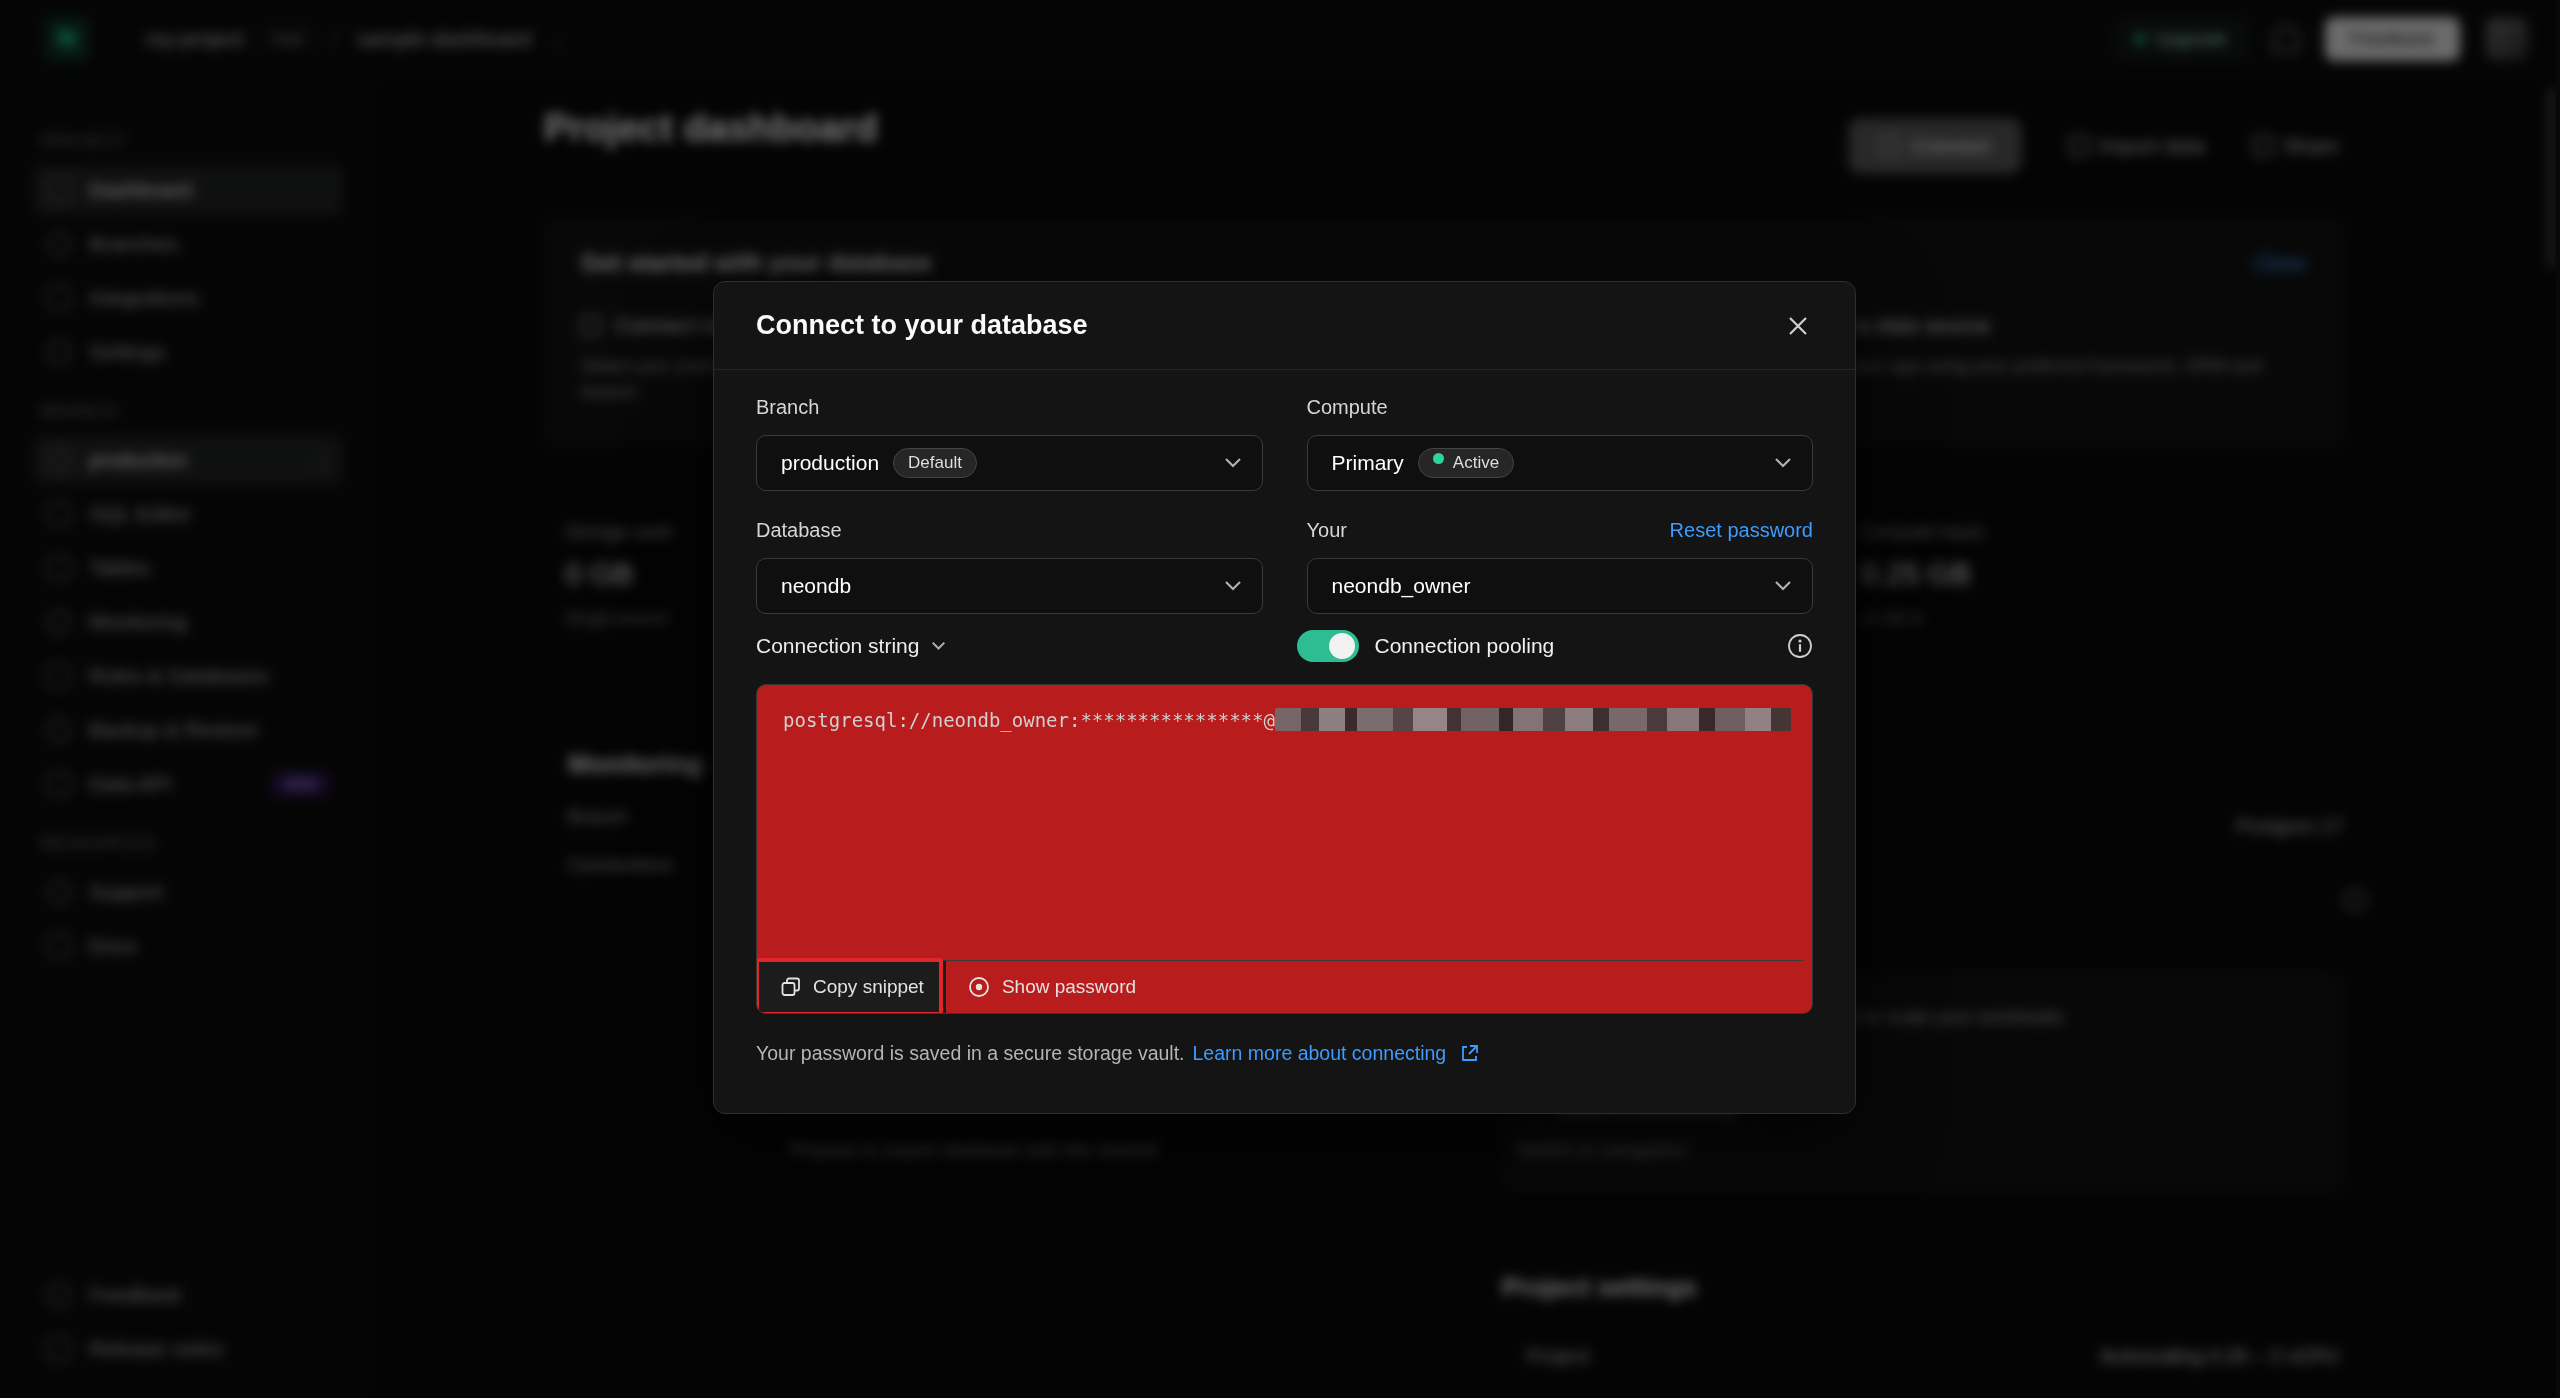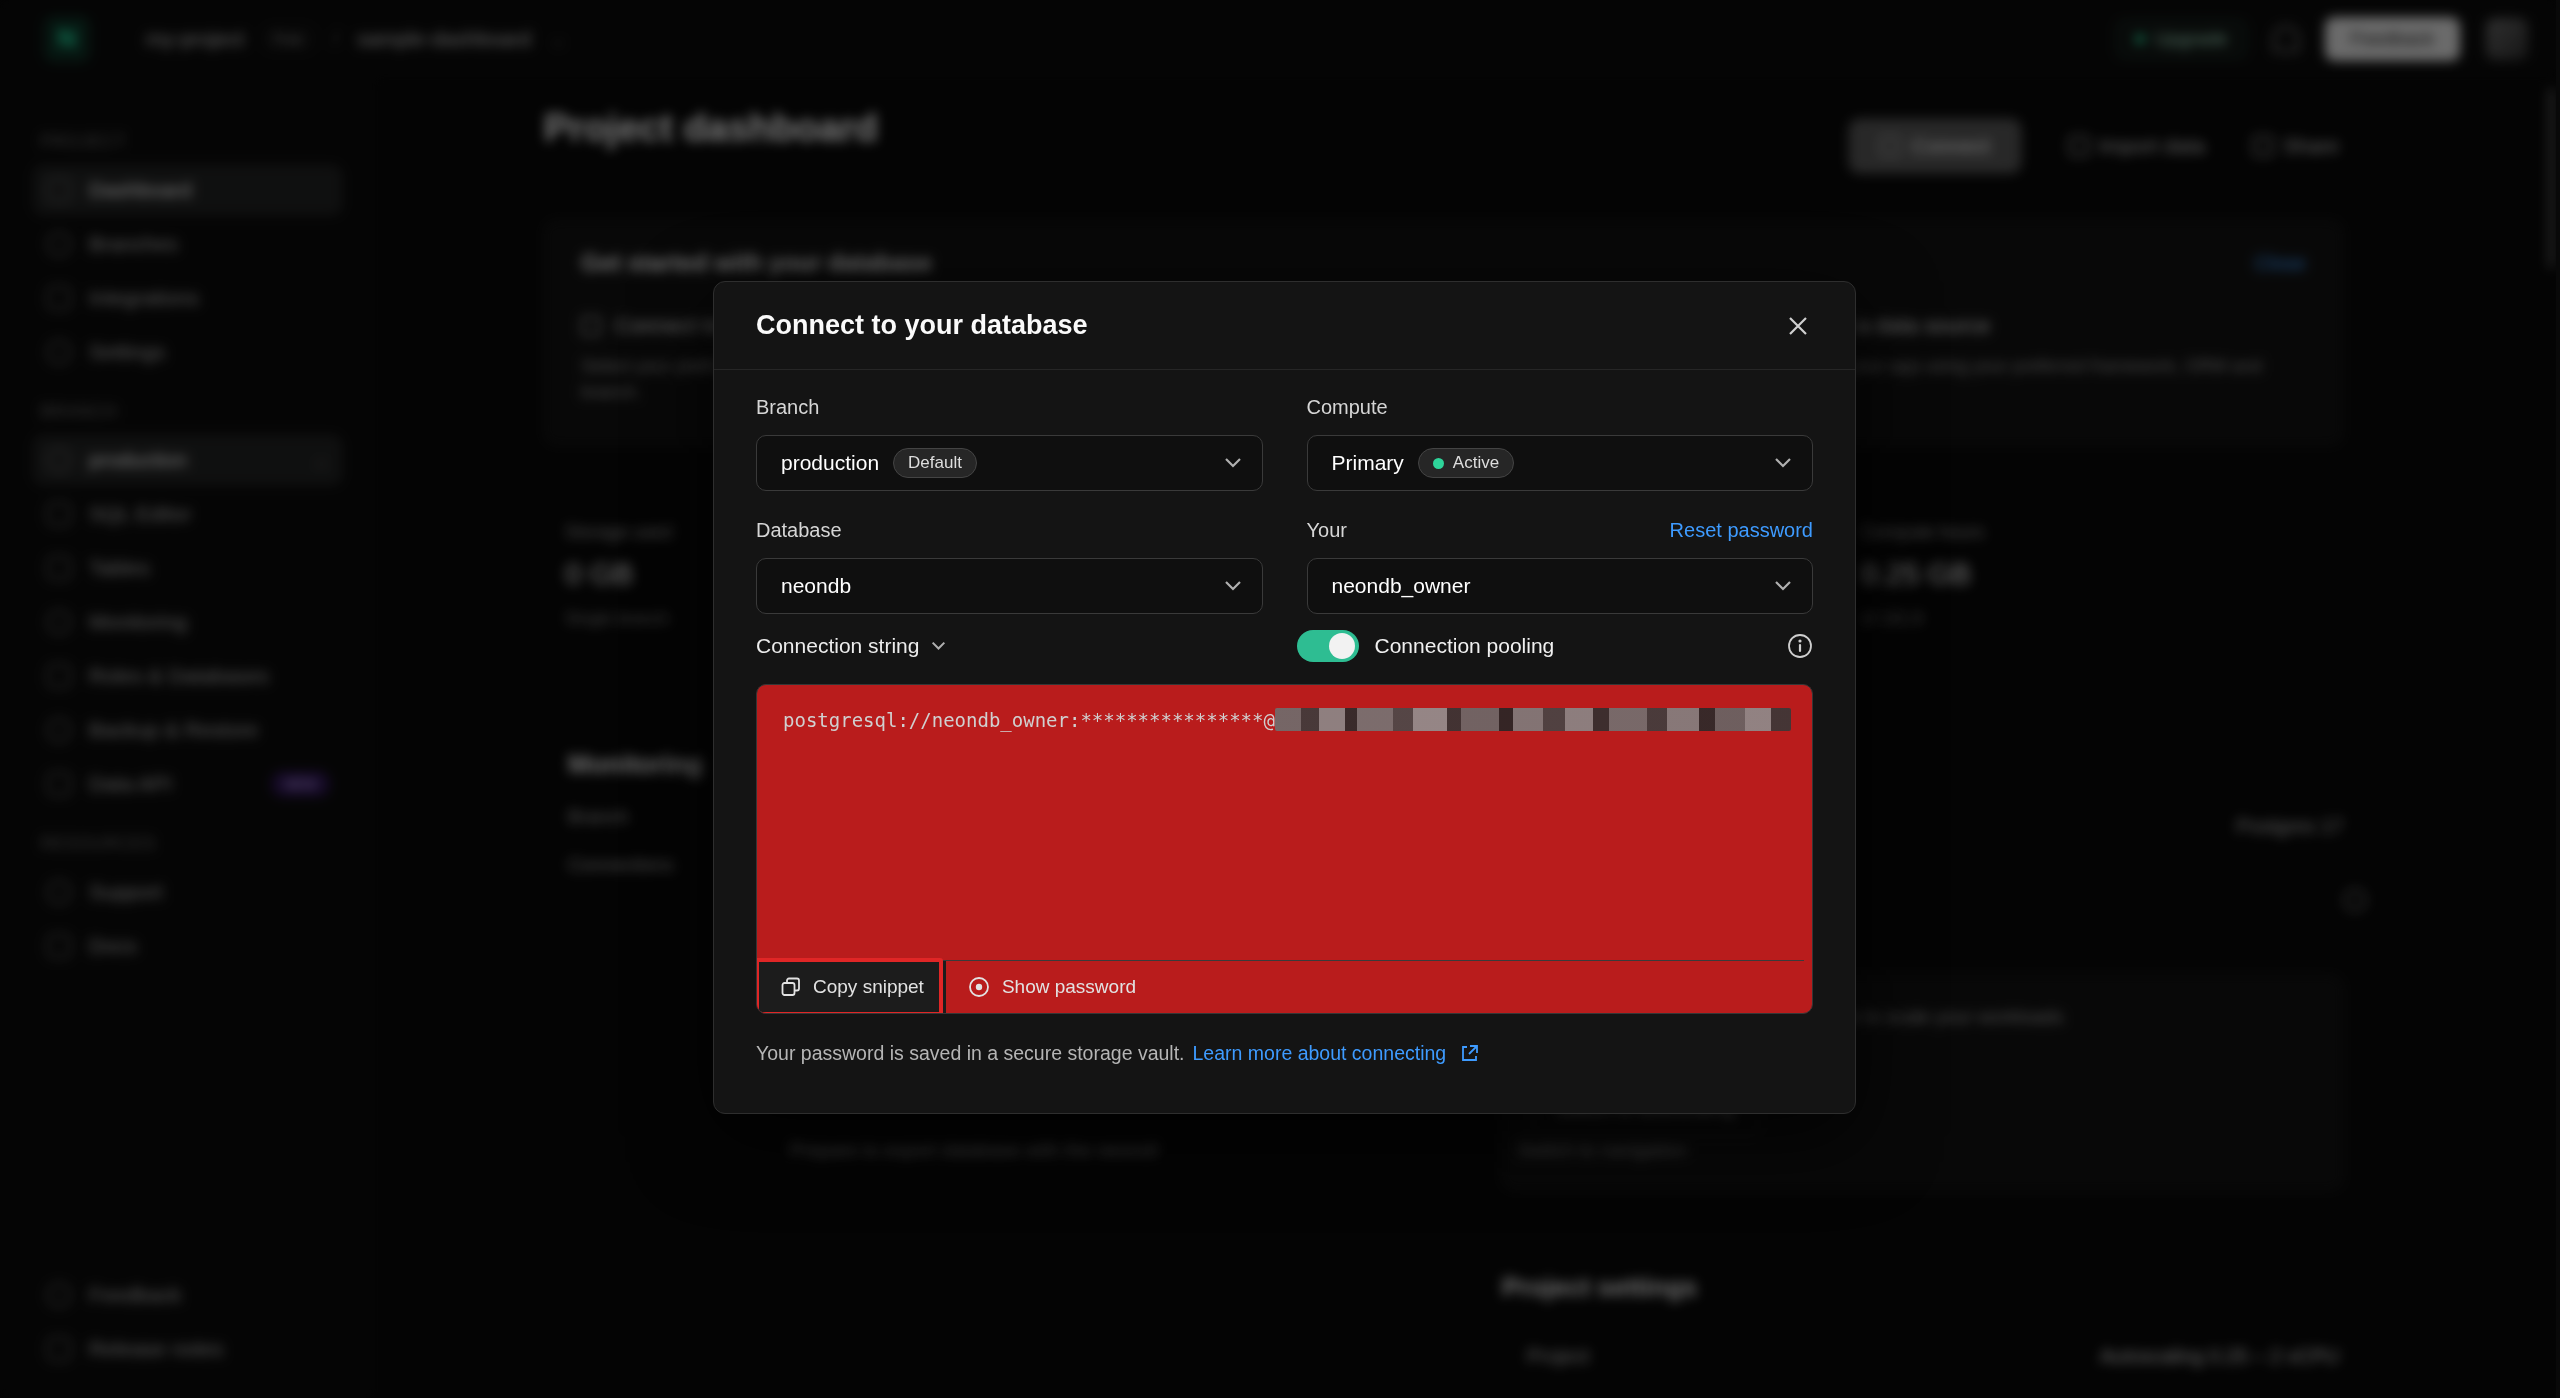--- a/index.html
+++ b/index.html
@@ -80,21 +80,21 @@
   .mo-title{font-size:27px;font-weight:bold;color:#fafafa;}
   .mo-x{margin-left:auto;width:30px;height:30px;display:flex;align-items:center;justify-content:center;cursor:pointer;}
   .mo-body{padding:26px 42px 0;}
   .grid2{display:grid;grid-template-columns:1fr 1fr;column-gap:44px;}
   .f-label-row{display:flex;align-items:baseline;margin-bottom:13px;height:26px;}
   .f-label{font-size:20px;color:#d6d6d6;}
   .reset{margin-left:auto;font-size:20px;cursor:pointer;}
   .select{height:56px;border:1px solid #3a3a3a;border-radius:10px;background:#0f0f0f;display:flex;
           align-items:center;padding:0 20px 0 24px;cursor:pointer;}
   .sel-val{font-size:21px;color:#ffffff;}
-  .pill{margin-left:14px;display:flex;align-items:center;gap:9px;background:#262626;border:1px solid #444;
+  .pill{margin-left:14px;display:flex;align-items:flex-start;gap:9px;background:#262626;border:1px solid #444;
         border-radius:15px;padding:4px 14px;font-size:17px;color:#dedede;}
   .dot{width:11px;height:11px;border-radius:50%;background:#2ed49a;}
   .sel-chev{margin-left:auto;}
   .row-gap{height:28px;}
   .conn-row{display:grid;grid-template-columns:1fr 1fr;column-gap:24px;align-items:center;margin-top:12px;height:40px;}
   .conn-left{display:flex;align-items:center;gap:12px;font-size:21px;color:#ececec;cursor:pointer;}
   .conn-right{display:flex;align-items:center;gap:16px;}
   .toggle{width:62px;height:32px;border-radius:16px;background:#2ebd92;position:relative;cursor:pointer;flex:none;}
   .knob{position:absolute;top:3px;right:4px;width:26px;height:26px;border-radius:50%;background:#f2f2f2;}
   .pool-label{font-size:21px;color:#f0f0f0;}

